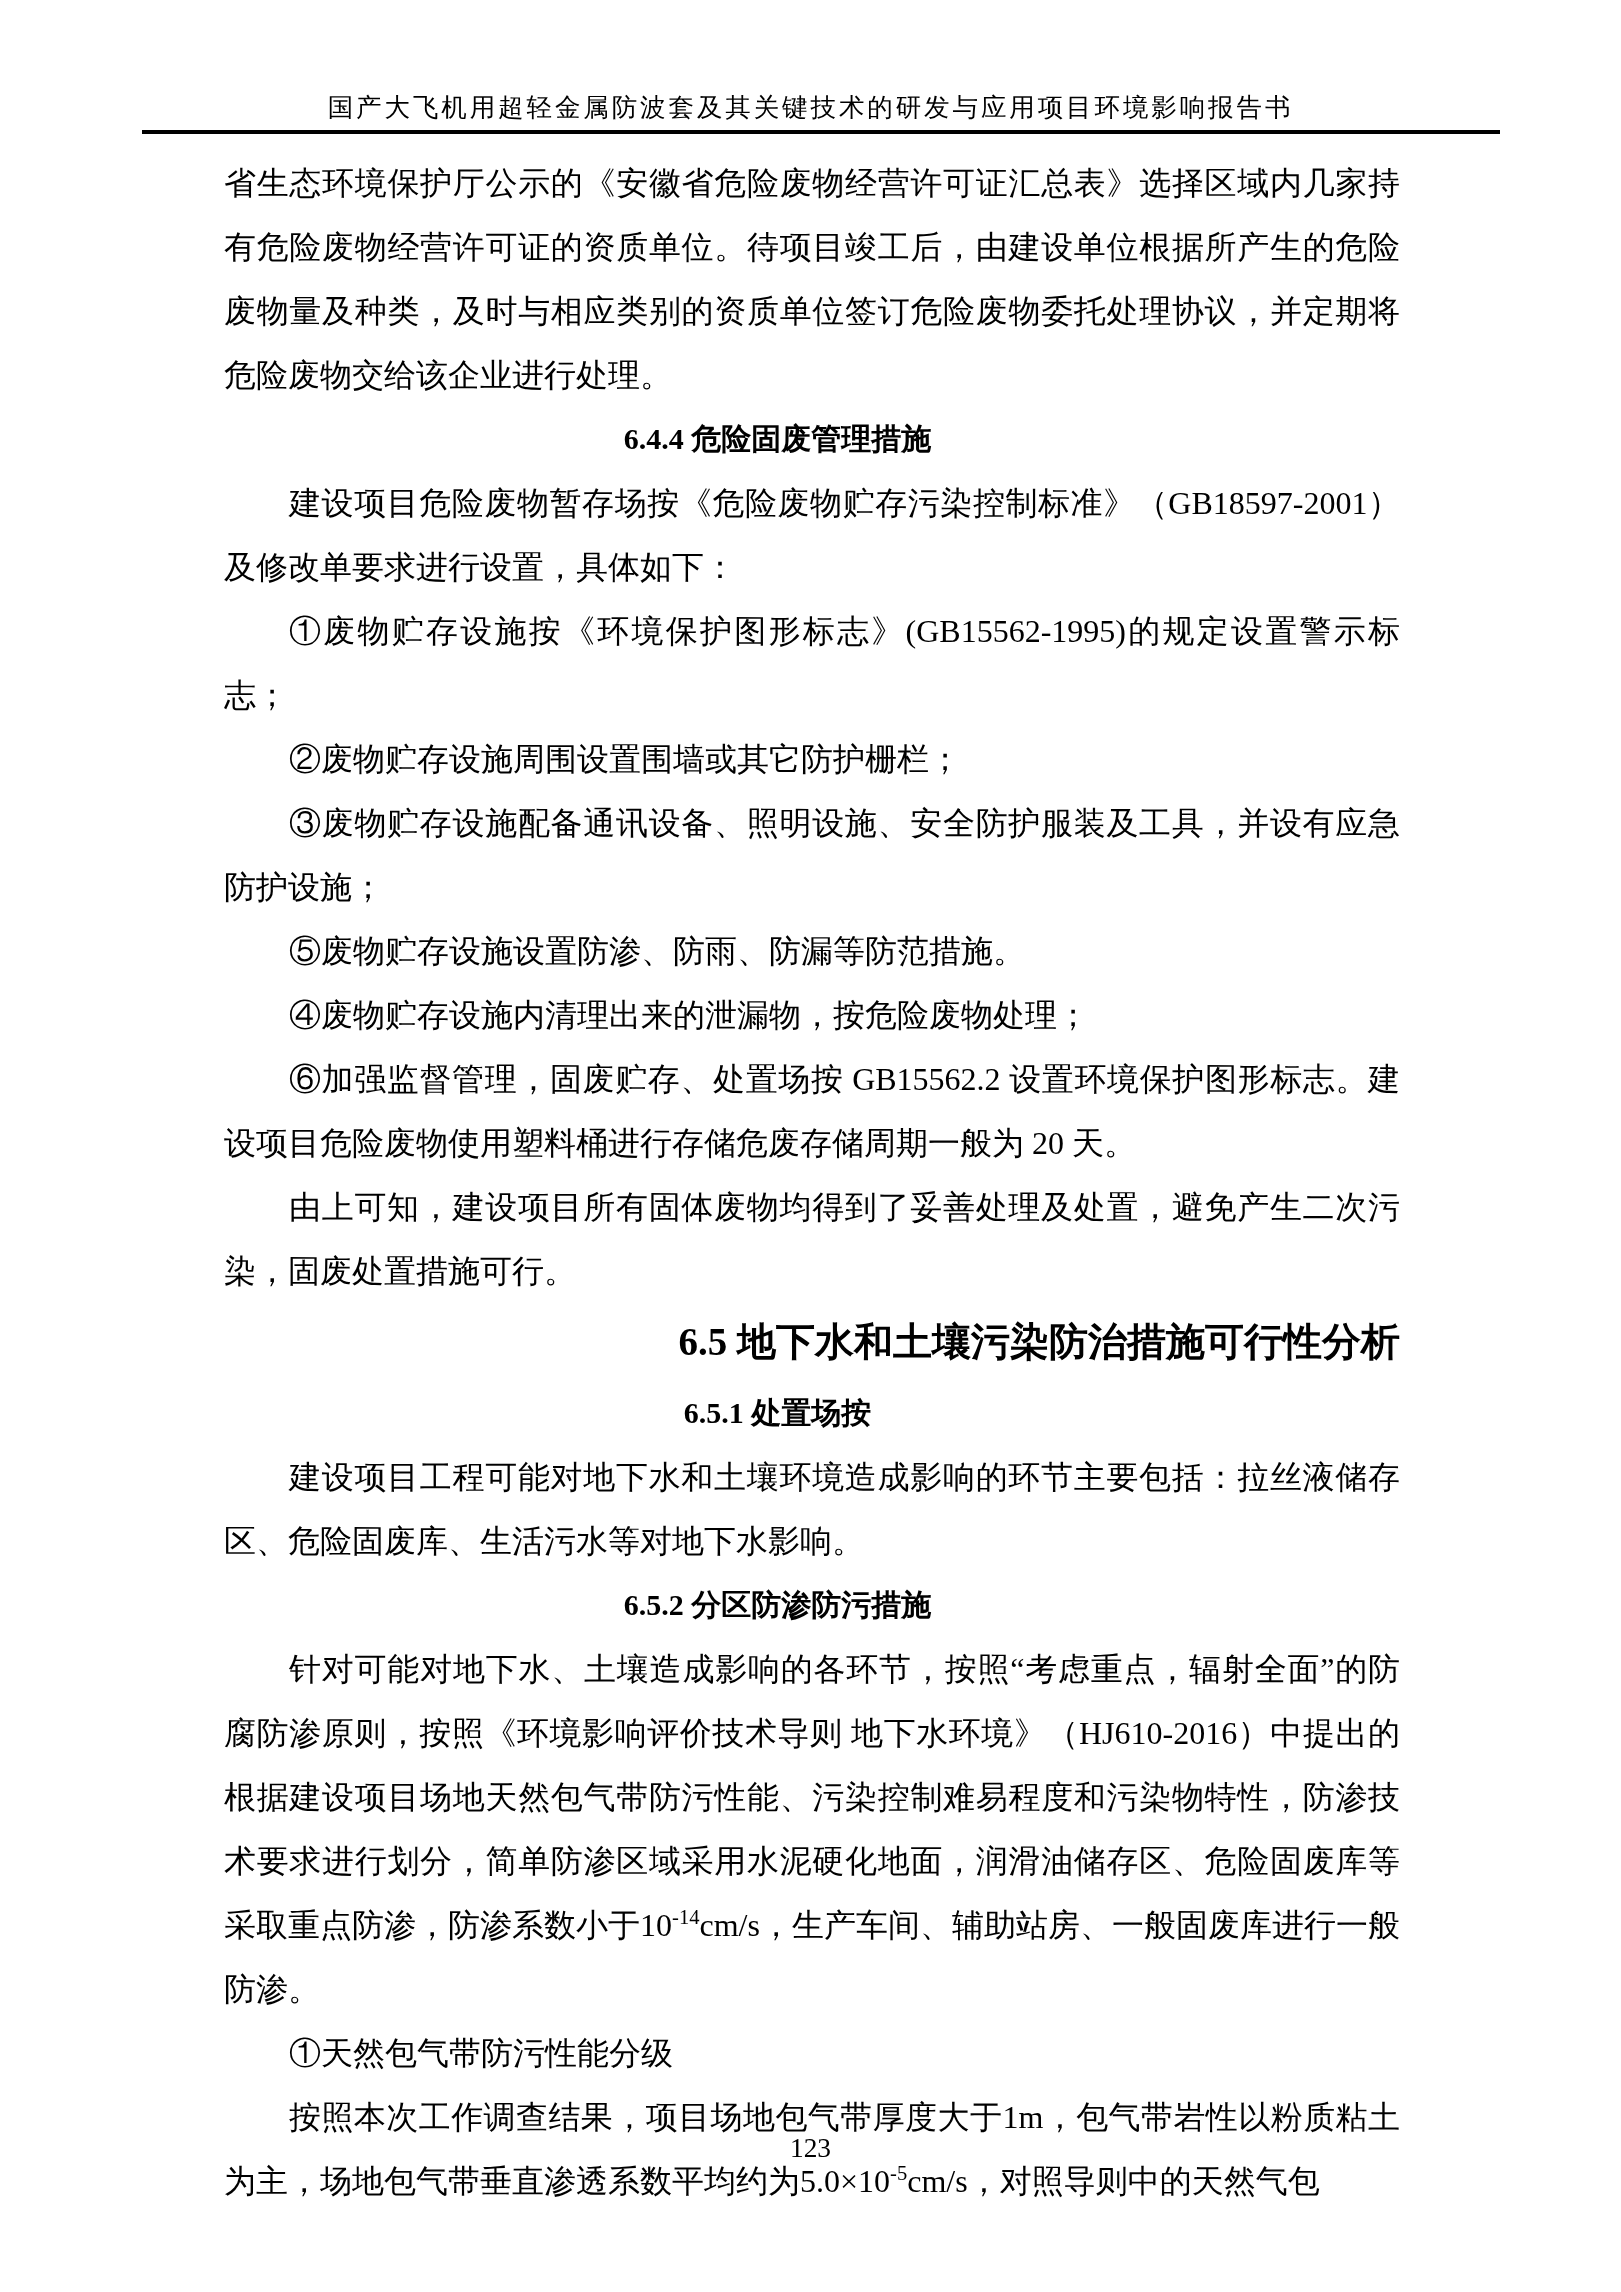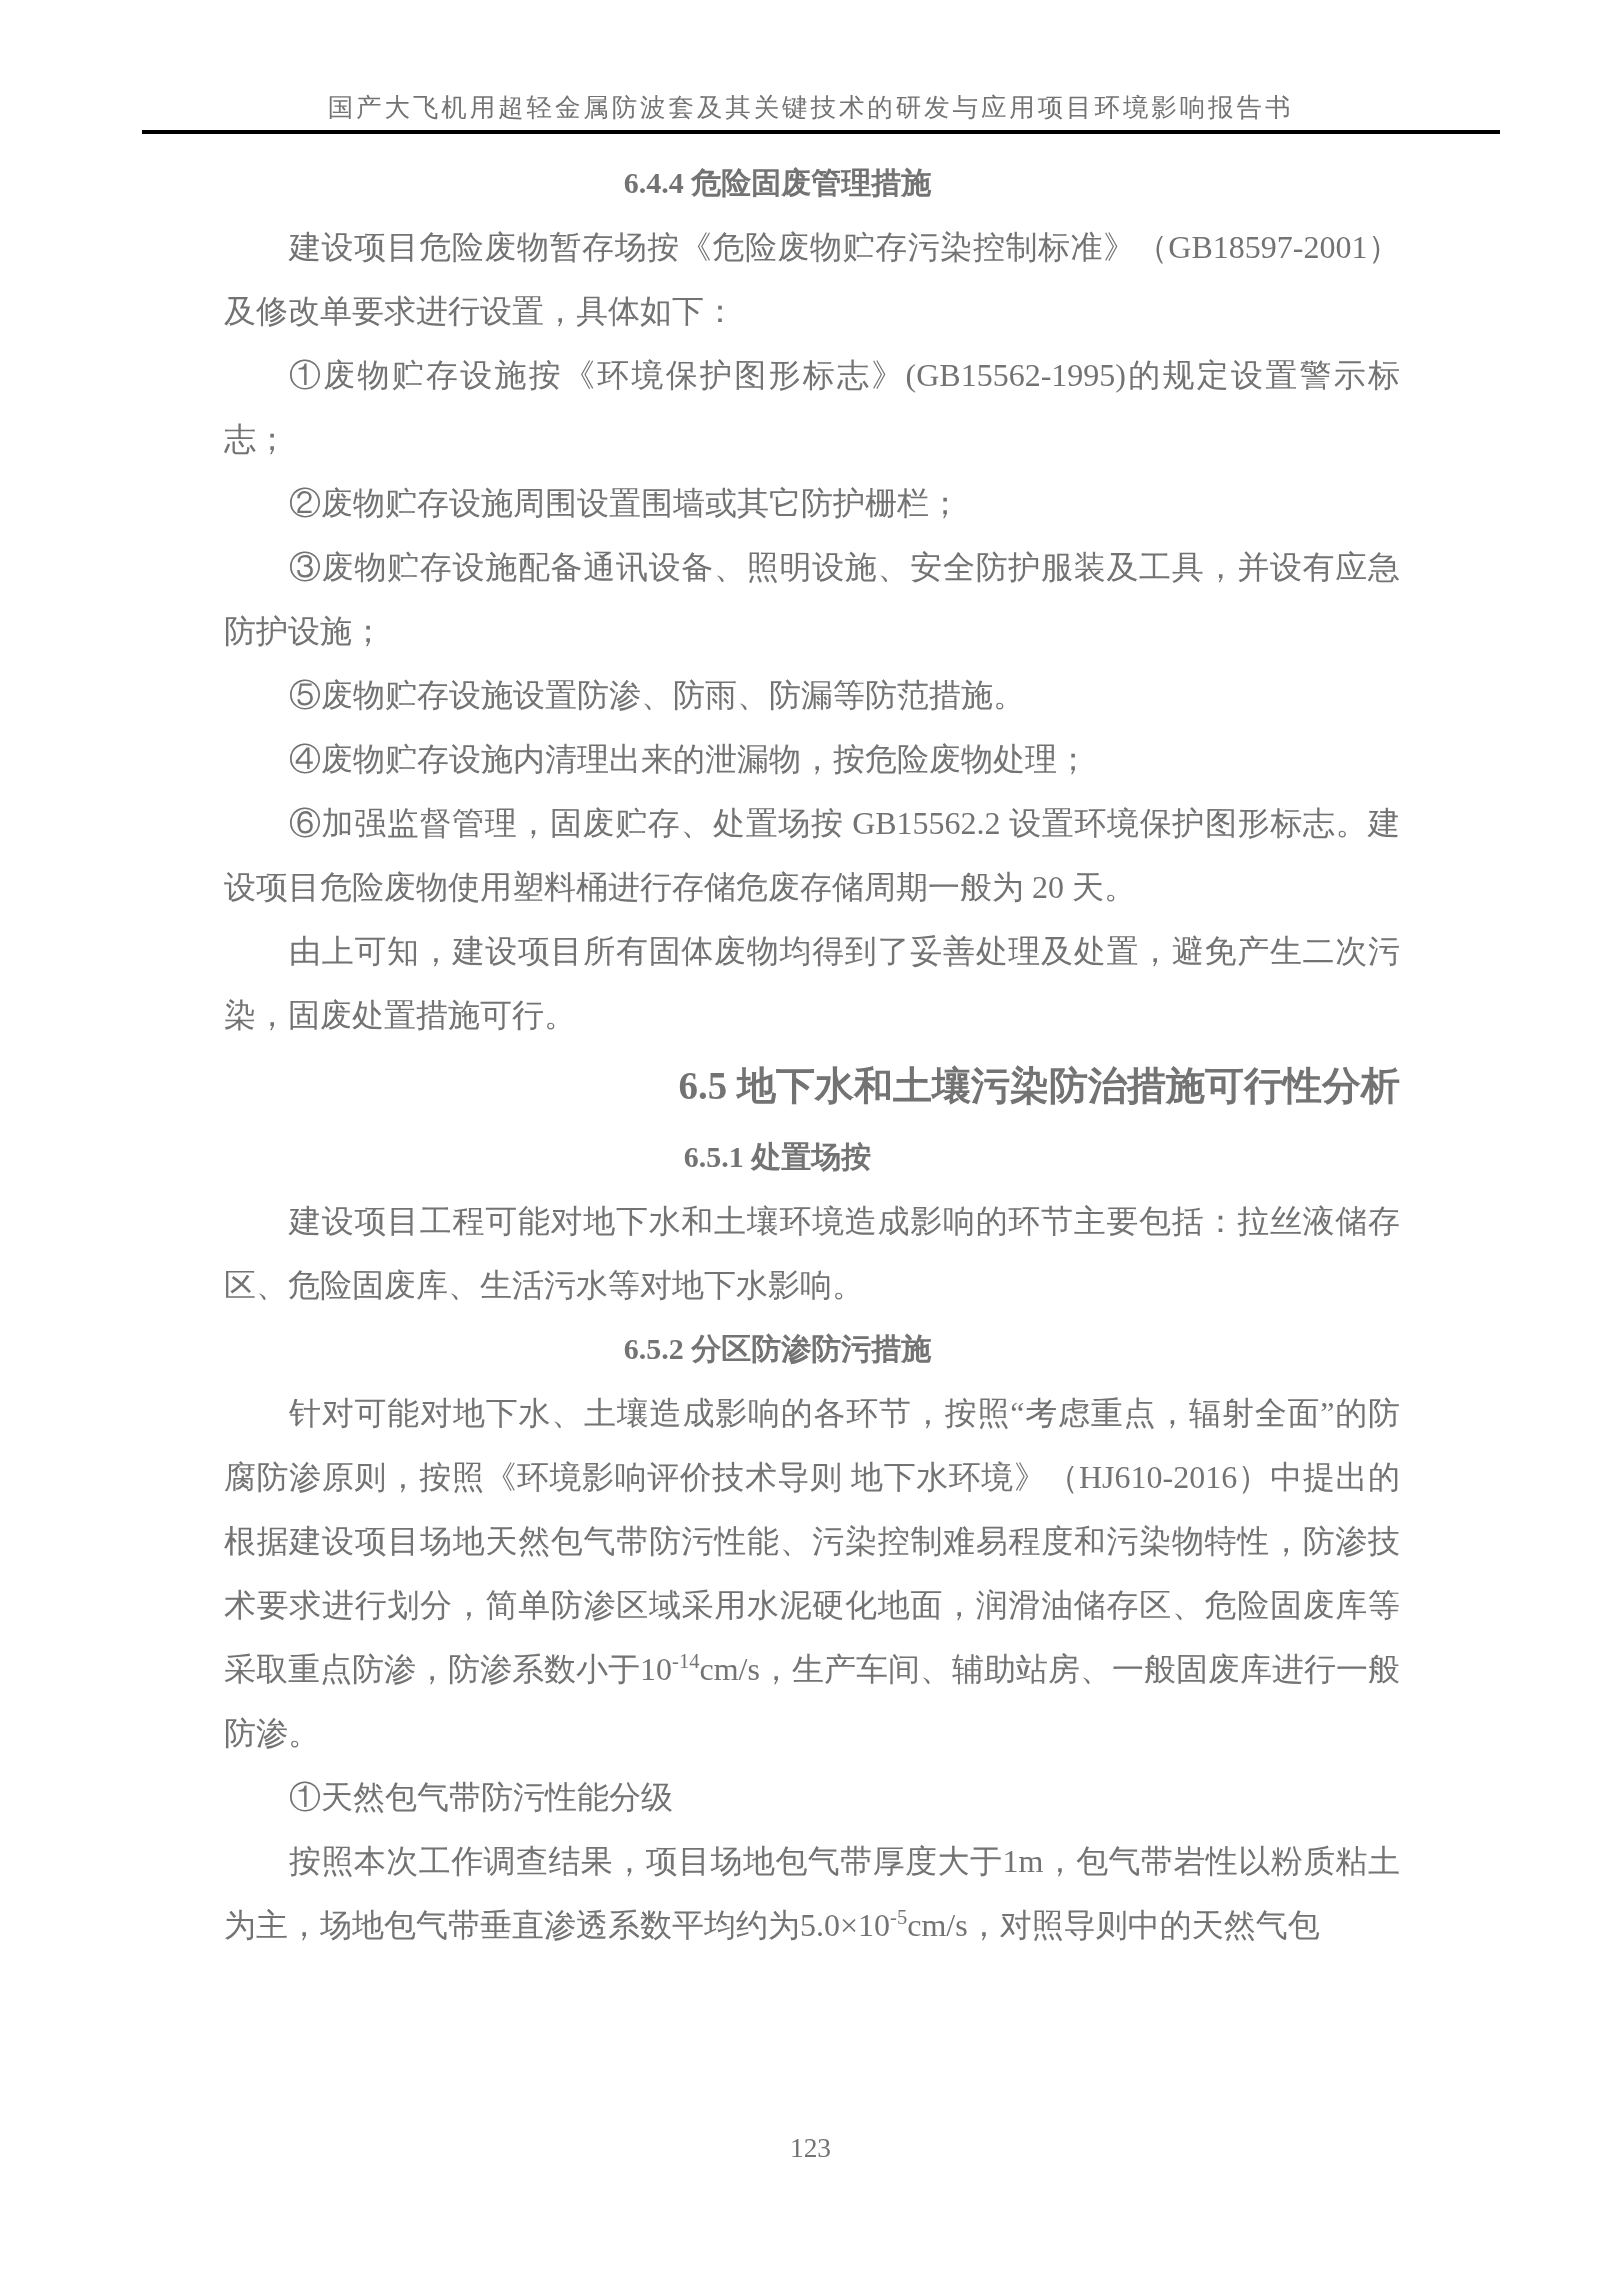--- a/index.html
+++ b/index.html
@@ -2,21 +2,21 @@
 <html><head>
 <meta charset="utf-8">
 <style>
   html, body { margin: 0; padding: 0; background: #e8e8e8; }
   .page {
     position: relative;
     width: 1621px;
     height: 2293px;
     background: #ffffff;
     font-family: "Liberation Serif", "DejaVu Serif", serif;
-    color: #737373;
+    color: #000000;
     overflow: hidden;
     margin: 0 auto;
   }
   .header-title {
     position: absolute;
     top: 90px;
     left: 0;
     width: 100%;
     text-align: center;
     font-size: 25.5px;
@@ -81,20 +81,21 @@
 <body>
 
 <div class="page">
 
   <div class="header-title">国产大飞机用超轻金属防波套及其关键技术的研发与应用项目环境影响报告书</div>
 
   <div class="header-rule"></div>
 
   <div class="body-text">
 
+    <p class="no-indent">省生态环境保护厅公示的《安徽省危险废物经营许可证汇总表》选择区域内几家持有危险废物经营许可证的资质单位。待项目竣工后，由建设单位根据所产生的危险废物量及种类，及时与相应类别的资质单位签订危险废物委托处理协议，并定期将危险废物交给该企业进行处理。</p>
 
     <h3 class="h-sub">6.4.4 危险固废管理措施</h3>
 
     <p>建设项目危险废物暂存场按《危险废物贮存污染控制标准》（GB18597-2001）及修改单要求进行设置，具体如下：</p>
 
     <p>①废物贮存设施按《环境保护图形标志》(GB15562-1995)的规定设置警示标志；</p>
 
     <p>②废物贮存设施周围设置围墙或其它防护栅栏；</p>
 
     <p>③废物贮存设施配备通讯设备、照明设施、安全防护服装及工具，并设有应急防护设施；</p>

